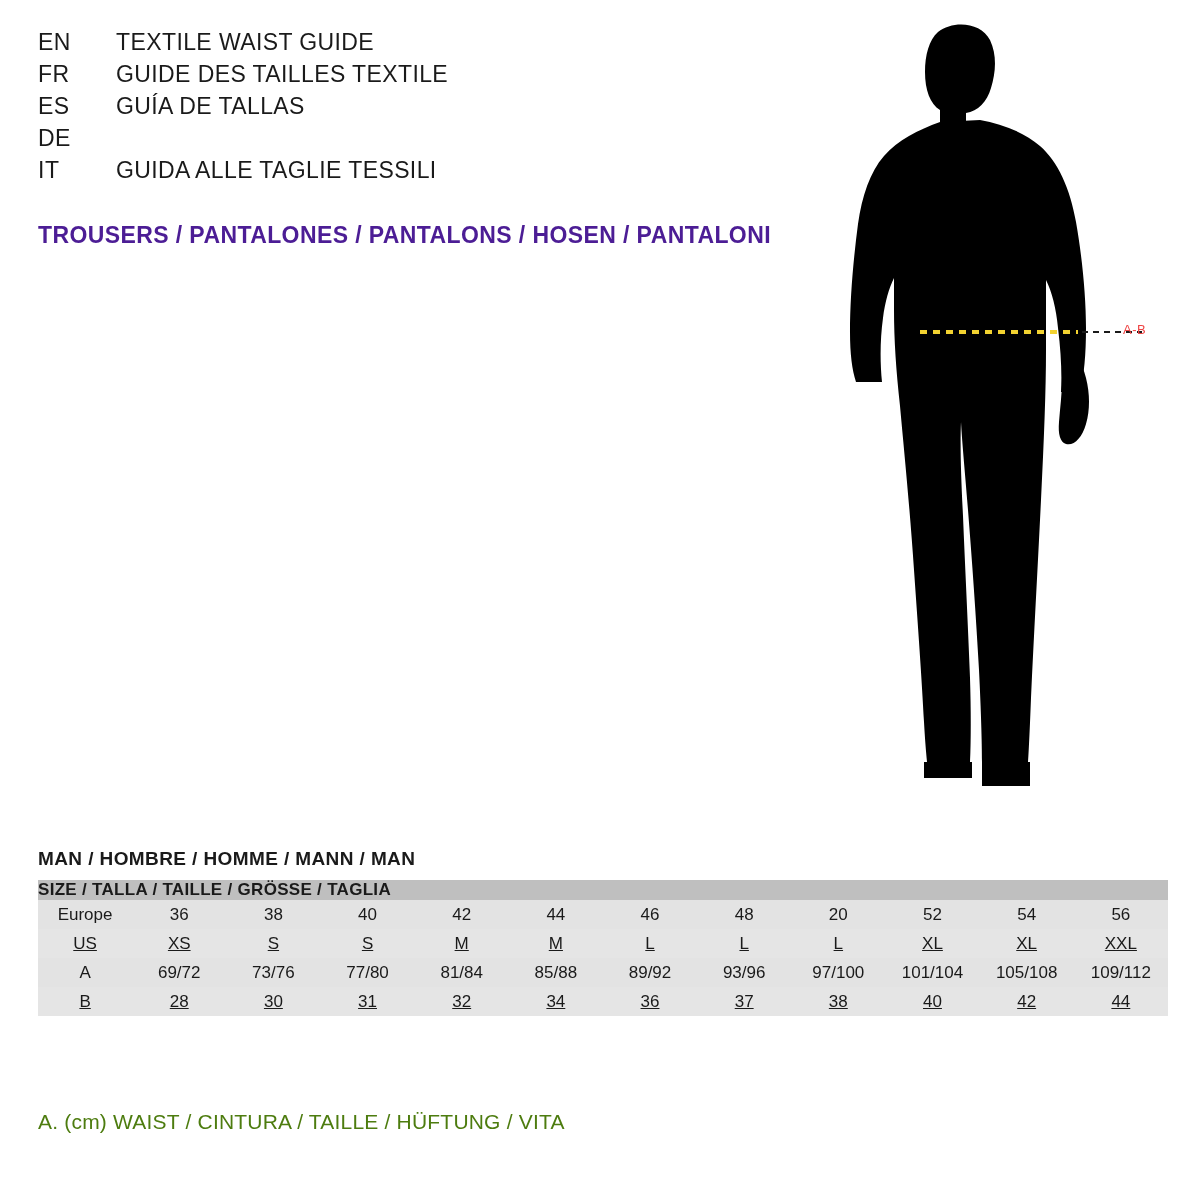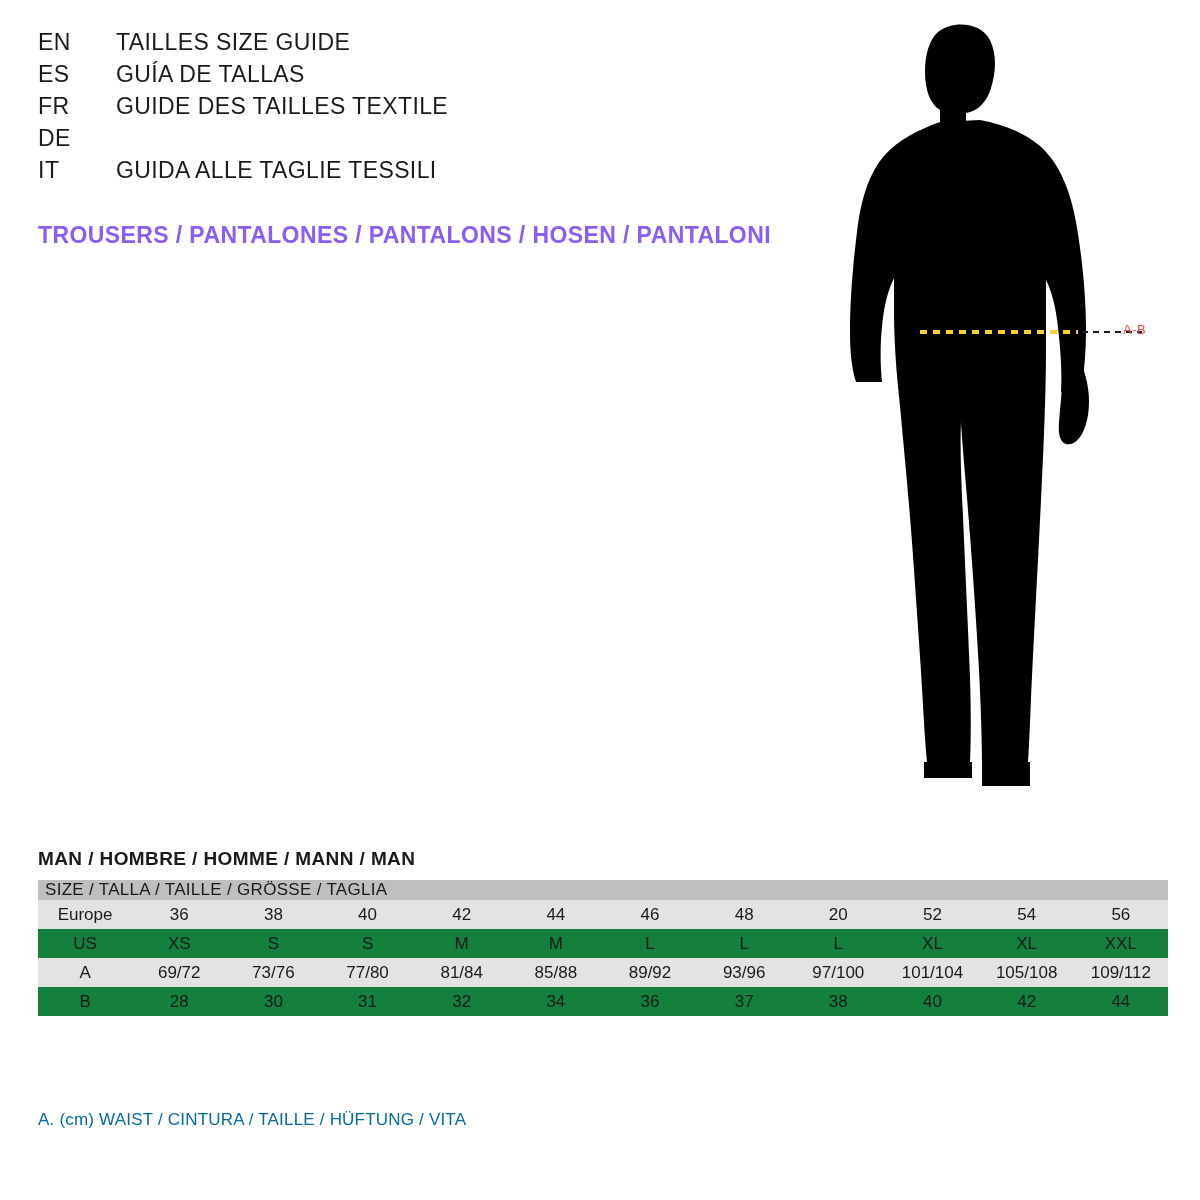--- a/index.html
+++ b/index.html
@@ -39,21 +39,21 @@
     letter-spacing: 0.4px;
     color: #1a1a1a;
   }
   #garment-line {
     position: absolute;
     left: 38px;
     top: 222px;
     font-size: 23px;
     font-weight: bold;
     letter-spacing: 0.4px;
-    color: #8b5cf6;
+    color: #4c1d95;
     white-space: nowrap;
   }
 
   
   #figure-wrap {
     position: absolute;
     left: 790px;
     top: 10px;
     width: 400px;
     height: 800px;
@@ -94,61 +94,60 @@
     font-size: 17px;
     font-weight: normal;
     color: #1a1a1a;
     height: 29px;
     padding: 0;
     text-align: center;
     vertical-align: middle;
   }
   tr.head-row td {
     background: #bfbfbf;
-    font-weight: normal;
+    font-weight: bold;
     text-align: left;
-    padding-left: 7px;
     height: 14px;
     letter-spacing: 0.3px;
   }
   tr.band-dark td { background: #e3e3e3; }
-  tr.band-light td { background: #15803d; }
+  tr.band-light td { background: #e5e5e5; text-decoration: underline; }
   td.row-label {
     text-align: left;
     padding-left: 7px;
   }
 
   
   #footnotes {
     position: absolute;
     left: 38px;
     top: 1110px;
   }
   .footnote {
-    font-size: 17px;
+    font-size: 21px;
     letter-spacing: 0.2px;
-    color: #0369a1;
+    color: #4d7c0f;
     margin-bottom: 12px;
   }
 </style>
 </head>
 <body>
 
 <div id="lang-block">
   <div class="lang-row">
     <span class="lang-code">EN</span>
-    <span class="lang-text">TAILLES SIZE GUIDE</span>
+    <span class="lang-text">TEXTILE WAIST GUIDE</span>
+  </div>
+  <div class="lang-row">
+    <span class="lang-code">FR</span>
+    <span class="lang-text">GUIDE DES TAILLES TEXTILE</span>
   </div>
   <div class="lang-row">
     <span class="lang-code">ES</span>
     <span class="lang-text">GUÍA DE TALLAS</span>
-  </div>
-  <div class="lang-row">
-    <span class="lang-code">FR</span>
-    <span class="lang-text">GUIDE DES TAILLES TEXTILE</span>
   </div>
   <div class="lang-row">
     <span class="lang-code">DE</span>
   </div>
   <div class="lang-row">
     <span class="lang-code">IT</span>
     <span class="lang-text">GUIDA ALLE TAGLIE TESSILI</span>
   </div>
 </div>
 

